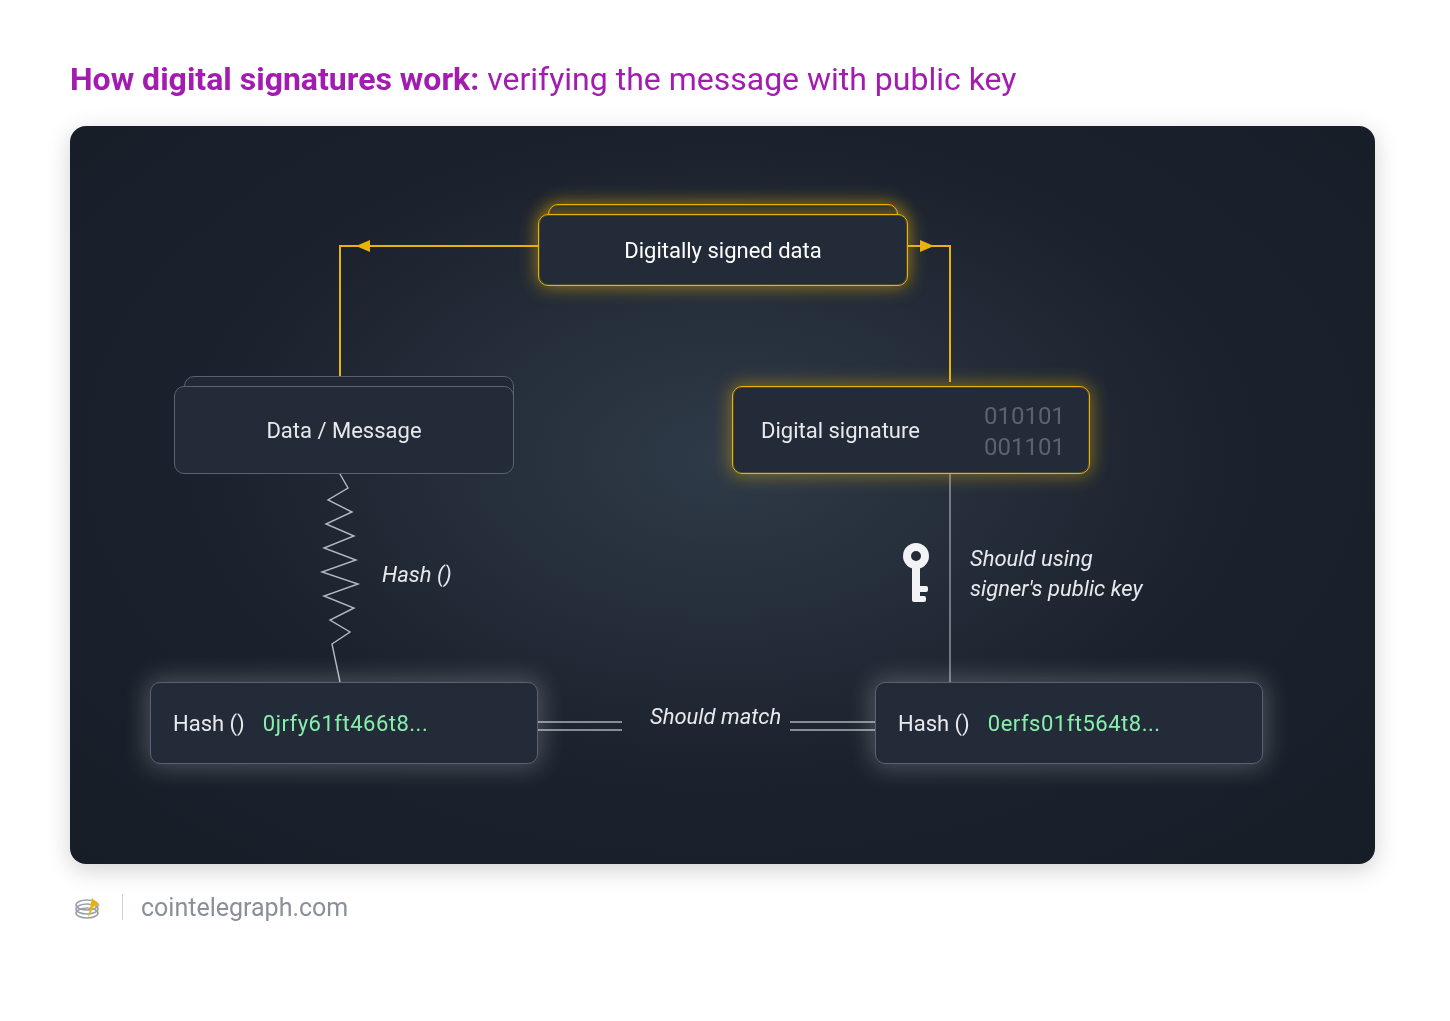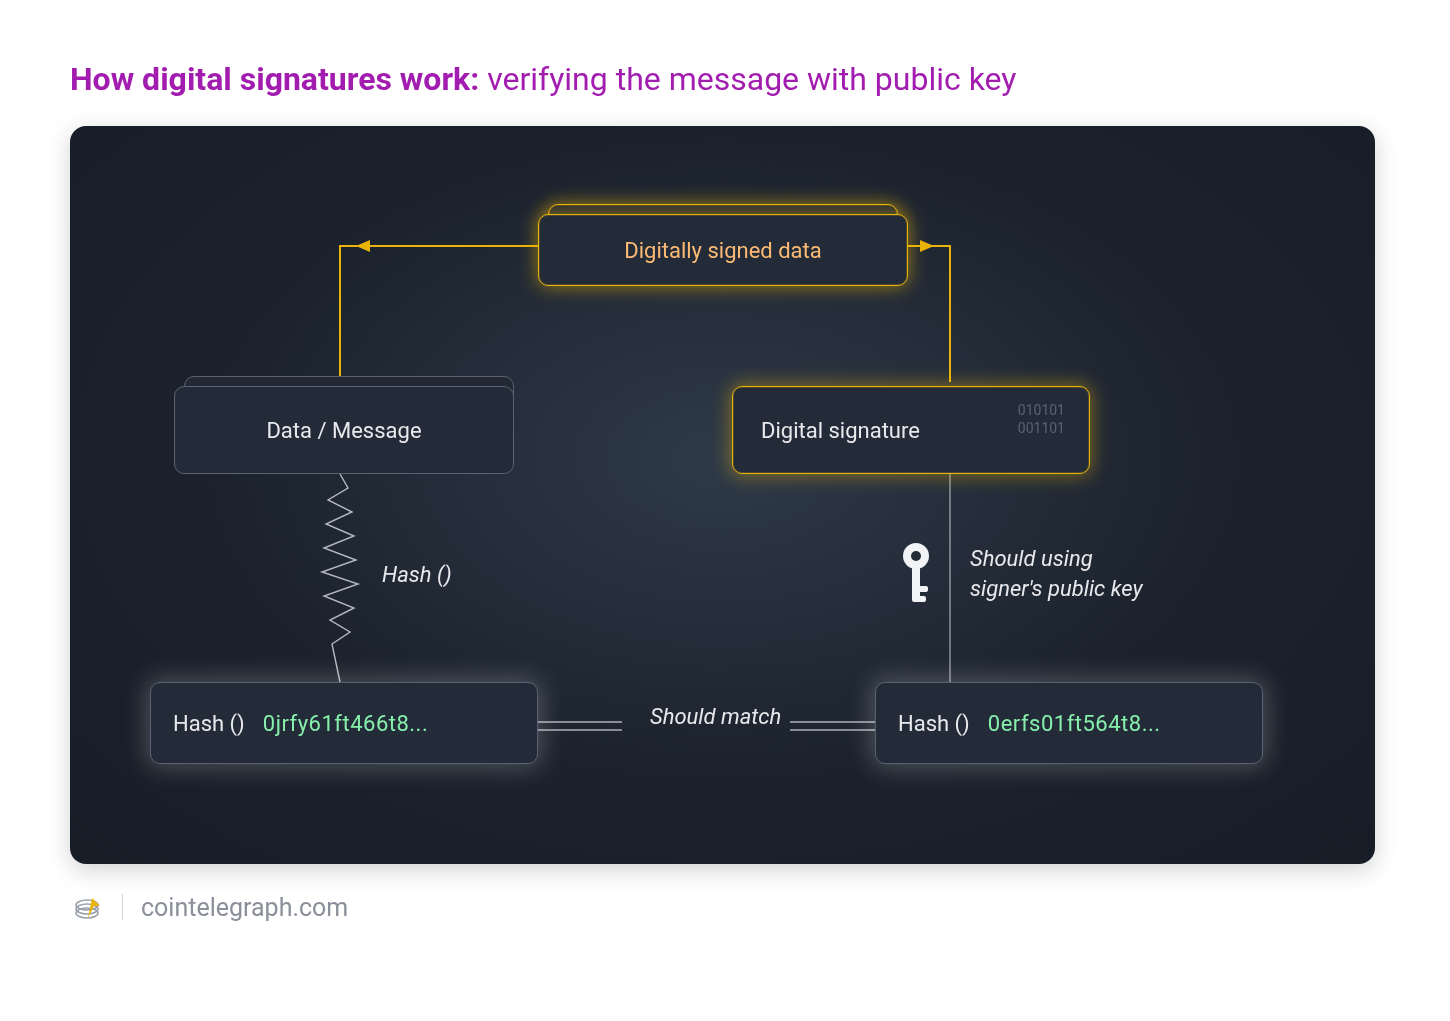--- a/index.html
+++ b/index.html
@@ -39,26 +39,26 @@
     box-shadow: 0 0 18px 2px rgba(234,179,8,0.45), inset 0 0 0 1px rgba(234,179,8,0.2);
   }
   .box.glow-white {
     box-shadow: 0 0 24px 4px rgba(255,255,255,0.22);
   }
   .box .label {
     color: #e8e9ec;
     font-size: 22px;
     font-weight: 400;
   }
-  .box .label.gold { color: #fdba74; }
+  .box .label.gold { color: #ffffff; }
   .box-center { display:flex; align-items:center; justify-content:center; }
   .hash-row { display:flex; align-items:center; gap:18px; padding:0 22px; width:100%; height:100%; }
   .hash-label { color:#e8e9ec; font-size:22px; }
   .hash-value { color:#86efac; font-size:22px; letter-spacing: .5px; }
-  .binary-stack { position:absolute; right:24px; top:14px; text-align:center; color:#5b6372; font-size:14px; line-height:1.3; }
+  .binary-stack { position:absolute; right:24px; top:14px; text-align:center; color:#5b6372; font-size:24px; line-height:1.3; }
   .annotation { position:absolute; font-style:italic; color:#e8e9ec; font-size:22px; }
   .svg-layer { position:absolute; inset:0; width:100%; height:100%; }
   .footer {
     display:flex;
     align-items:center;
     gap:18px;
     margin-top: 28px;
     padding-left: 4px;
     color:#8a8f99;
     font-size:25px;

